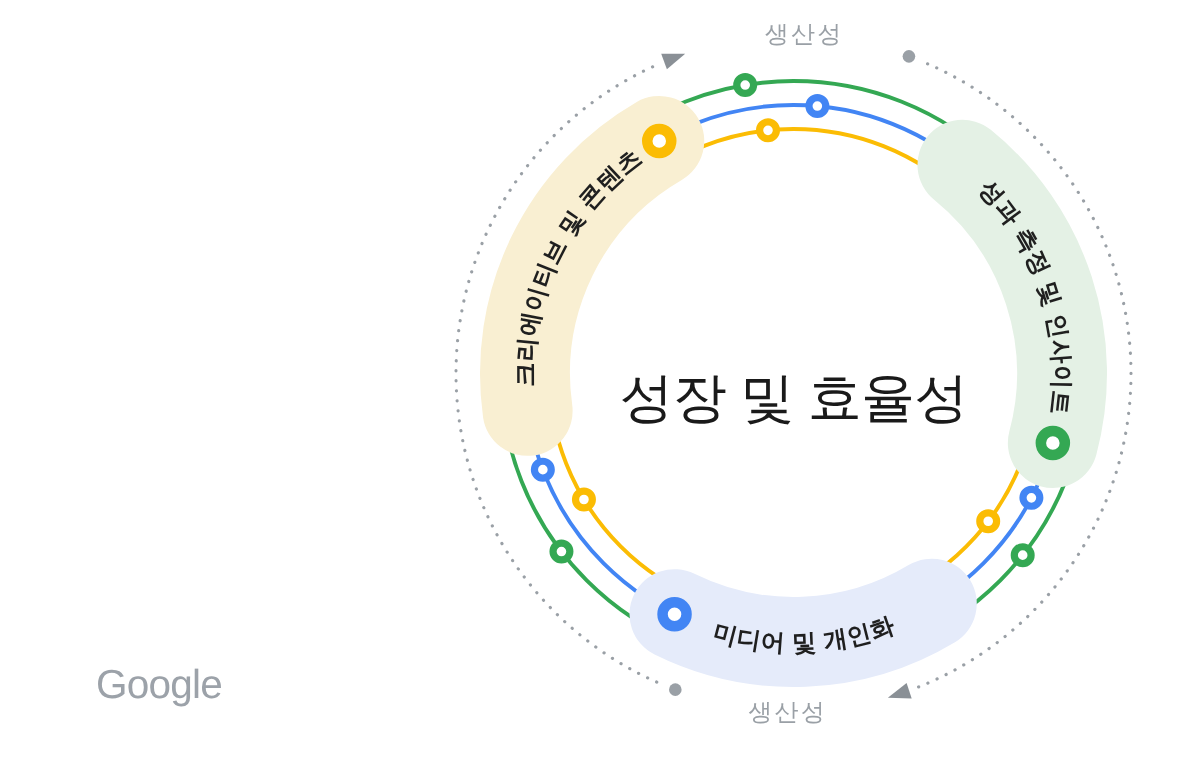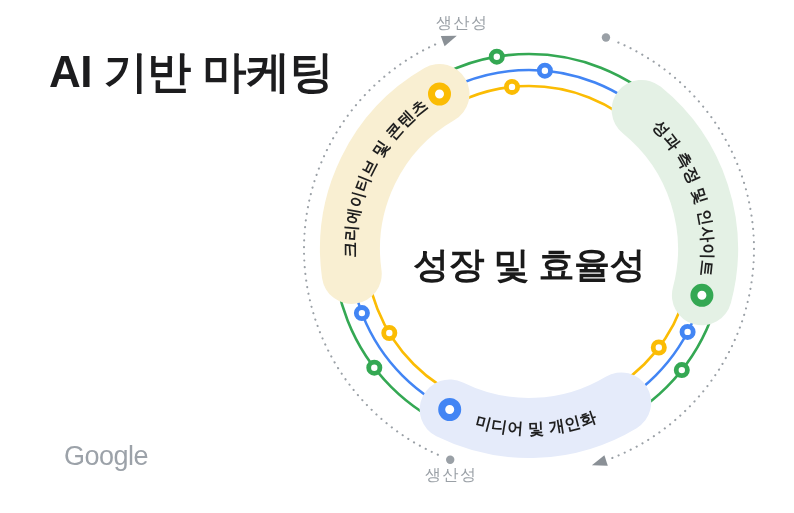--- a/index.html
+++ b/index.html
@@ -6,41 +6,40 @@
   .canvas{
     position:relative;width:794px;height:513px;background:#FFFFFF;overflow:hidden;
     font-family:"Liberation Sans","DejaVu Sans",sans-serif;
   }
   .title-block{
     position:absolute;left:49px;top:44px;
     font-size:44px;font-weight:700;line-height:56px;color:#1C1C1E;letter-spacing:-0.5px;
   }
   .center-label{
     position:absolute;left:329px;top:241px;width:400px;text-align:center;
-    font-size:36px;font-weight:700;color:#1A1A1A;letter-spacing:-0.5px;
+    font-size:36px;font-weight:400;color:#1A1A1A;letter-spacing:-0.5px;
   }
   .flow-label{
-    position:absolute;width:200px;text-align:left;
+    position:absolute;width:200px;text-align:center;
     font-size:16px;font-weight:400;color:#9AA0A6;letter-spacing:1.5px;
   }
   .flow-label.top{left:436px;top:13px;}
   .flow-label.bottom{left:425px;top:465px;}
   .logo{
     position:absolute;left:64px;top:441px;
     font-size:27px;font-weight:500;color:#9CA2A9;letter-spacing:-0.5px;
   }
   svg.diagram{position:absolute;left:0;top:0;}
 </style>
 </head>
 <body>
 
 <div class="canvas">
 
   <div class="title-block">
-    <div>AI 기반 마케팅</div>
   </div>
 
   <div class="flow-label top">생산성</div>
   <div class="flow-label bottom">생산성</div>
 
   <svg id="diagram" class="diagram" width="794" height="513" viewBox="0 0 794 513" aria-hidden="true">
     <g id="g-flow">
         <circle cx="605.9545322482754" cy="37.56916032317059" r="4.2" fill="#9AA0A6"></circle>
         <path d="M 618.36 42.51 A 225 225 0 0 1 608.90 459.34" fill="none" stroke="#9AA0A6" stroke-width="2.1" stroke-dasharray="0.1 6.6" stroke-linecap="round"></path>
         <polygon points="591.9,465.2 604.4,455.3 607.8,465.7" fill="#8A9096"></polygon>

